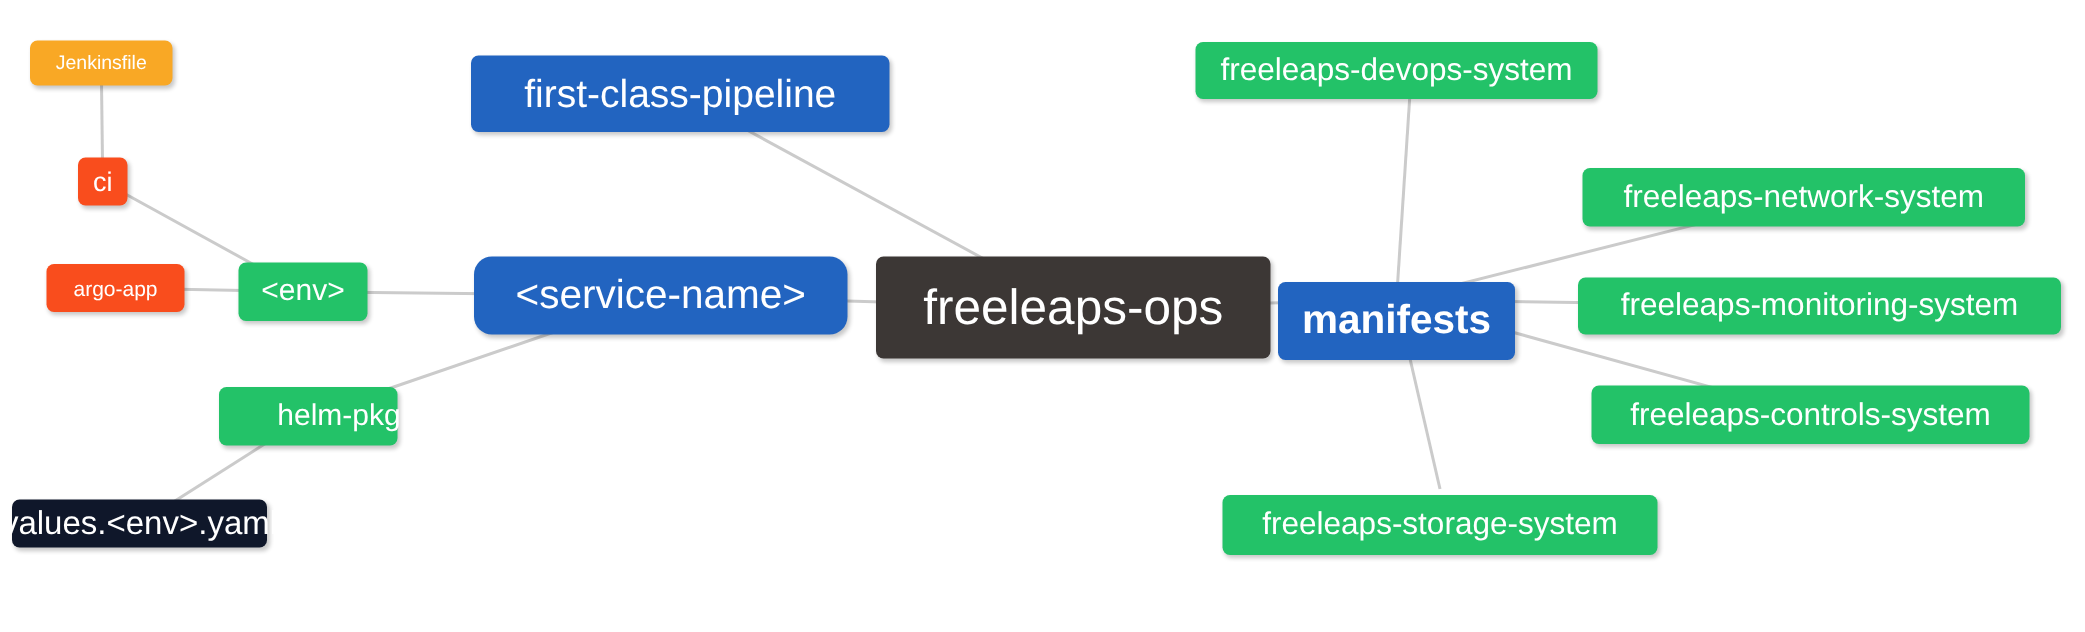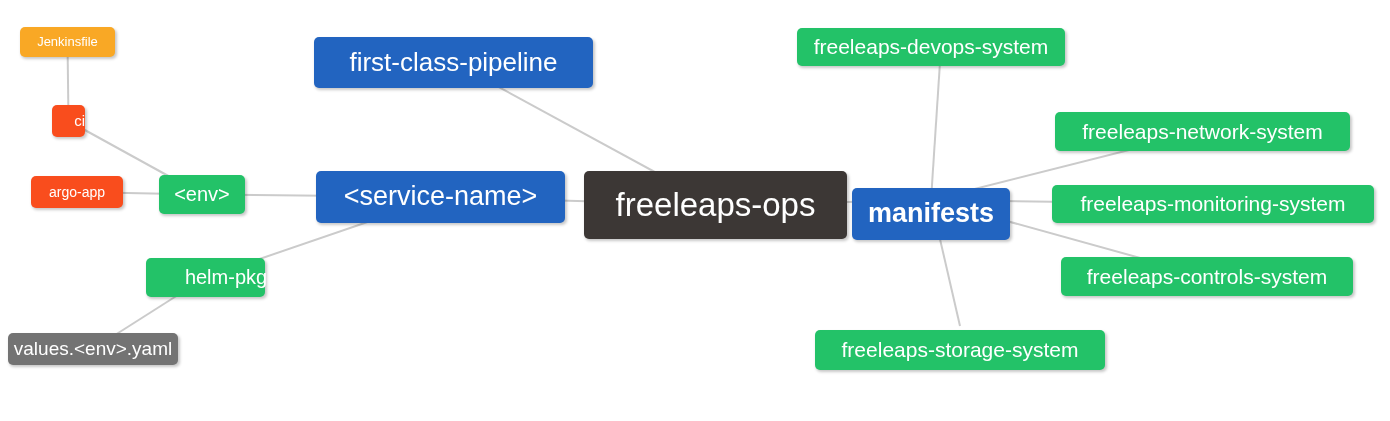--- a/index.html
+++ b/index.html
@@ -57,33 +57,33 @@
       <line x1="931" y1="200" x2="941" y2="47" stroke="#cbcbcb" stroke-width="2"></line>
       <line x1="931" y1="200" x2="1202.5" y2="131.5" stroke="#cbcbcb" stroke-width="2"></line>
       <line x1="931" y1="200" x2="1213" y2="204" stroke="#cbcbcb" stroke-width="2"></line>
       <line x1="931" y1="200" x2="1207" y2="276.5" stroke="#cbcbcb" stroke-width="2"></line>
       <line x1="931" y1="200" x2="960" y2="326" stroke="#cbcbcb" stroke-width="2"></line>
     </svg>
 
 <div class="node" style="left: 20px; top: 27px; width: 95px; height: 30px; background: rgb(249, 168, 37); font-size: 13px; color: rgb(255, 255, 255);">
       <span class="label">Jenkinsfile</span>
     </div>
-    <div class="node" style="left: 52px; top: 105px; width: 33px; height: 32px; background: rgb(249, 77, 29); font-size: 15px; color: rgb(255, 255, 255); justify-content: flex-end;">
+    <div class="node" style="left: 52px; top: 105px; width: 33px; height: 32px; background: rgb(249, 77, 29); font-size: 18px; color: rgb(255, 255, 255);">
       <span class="label">ci</span>
     </div>
     <div class="node" style="left: 31px; top: 176px; width: 92px; height: 32px; background: rgb(249, 77, 29); font-size: 14px; color: rgb(255, 255, 255);">
       <span class="label">argo-app</span>
     </div>
     <div class="node" style="left: 159px; top: 175px; width: 86px; height: 39px; background: rgb(35, 194, 104); font-size: 20px; color: rgb(255, 255, 255);">
       <span class="label">&lt;env&gt;</span>
     </div>
     <div class="node" style="left: 314px; top: 37px; width: 279px; height: 51px; background: rgb(34, 100, 192); font-size: 26px; color: rgb(255, 255, 255);">
       <span class="label">first-class-pipeline</span>
     </div>
-    <div class="node" style="left: 316px; top: 171px; width: 249px; height: 52px; background: rgb(34, 100, 192); font-size: 27px; color: rgb(255, 255, 255);">
+    <div class="node" style="left: 316px; top: 171px; width: 249px; height: 52px; background: rgb(34, 100, 192); font-size: 27px; color: rgb(255, 255, 255); border-radius: 12px;">
       <span class="label">&lt;service-name&gt;</span>
     </div>
     <div class="node" style="left: 584px; top: 171px; width: 263px; height: 68px; background: rgb(60, 55, 53); font-size: 33px; color: rgb(255, 255, 255);">
       <span class="label">freeleaps-ops</span>
     </div>
     <div class="node" style="left: 852px; top: 188px; width: 158px; height: 52px; background: rgb(34, 100, 192); font-size: 27px; color: rgb(255, 255, 255); font-weight: bold;">
       <span class="label">manifests</span>
     </div>
     <div class="node" style="left: 797px; top: 28px; width: 268px; height: 38px; background: rgb(35, 194, 104); font-size: 21px; color: rgb(255, 255, 255);">
       <span class="label">freeleaps-devops-system</span>
@@ -96,16 +96,16 @@
     </div>
     <div class="node" style="left: 1061px; top: 257px; width: 292px; height: 39px; background: rgb(35, 194, 104); font-size: 21px; color: rgb(255, 255, 255);">
       <span class="label">freeleaps-controls-system</span>
     </div>
     <div class="node" style="left: 815px; top: 306px; width: 290px; height: 40px; background: rgb(35, 194, 104); font-size: 21px; color: rgb(255, 255, 255); margin-top: 24px;">
       <span class="label">freeleaps-storage-system</span>
     </div>
     <div class="node" style="left: 146px; top: 258px; width: 119px; height: 39px; background: rgb(35, 194, 104); font-size: 20px; color: rgb(255, 255, 255); padding-left: 41px;">
       <span class="label">helm-pkg</span>
     </div>
-    <div class="node" style="left: 8px; top: 333px; width: 170px; height: 32px; background: #737373; font-size: 19px; color: rgb(255, 255, 255);">
+    <div class="node" style="left: 8px; top: 333px; width: 170px; height: 32px; background: #0f172a; font-size: 22px; color: rgb(255, 255, 255);">
       <span class="label">values.&lt;env&gt;.yaml</span>
     </div>
   </div>
 
 </body></html>

